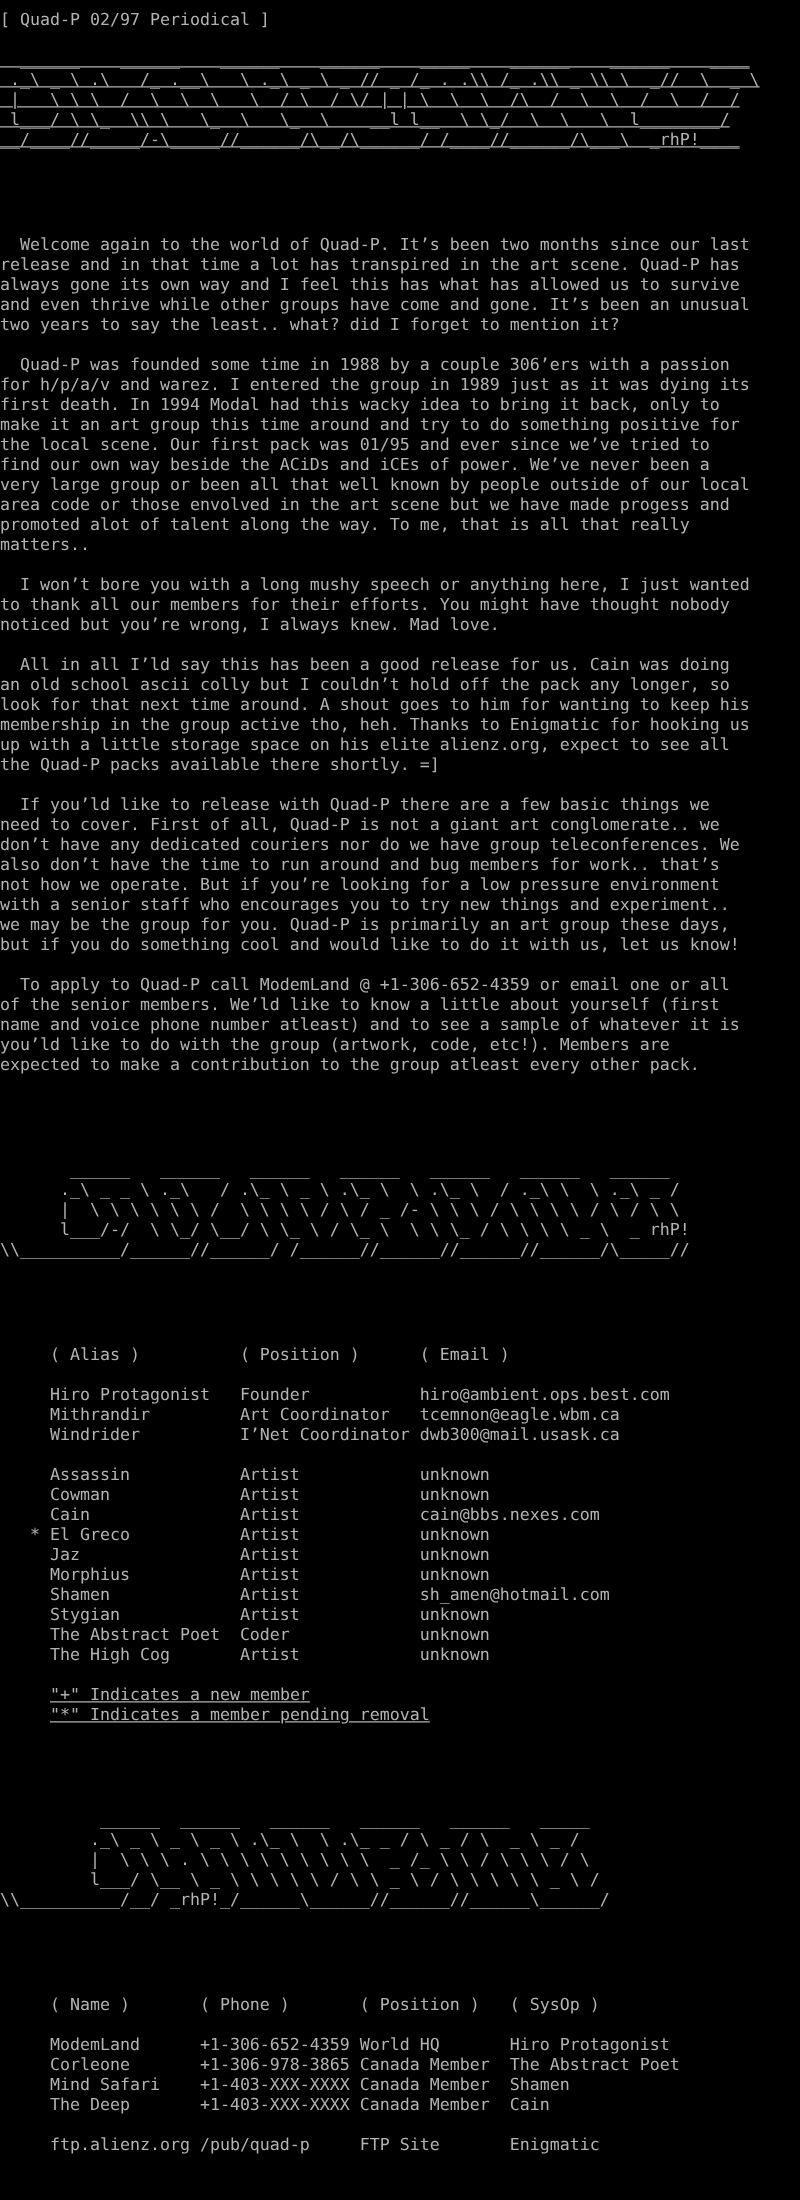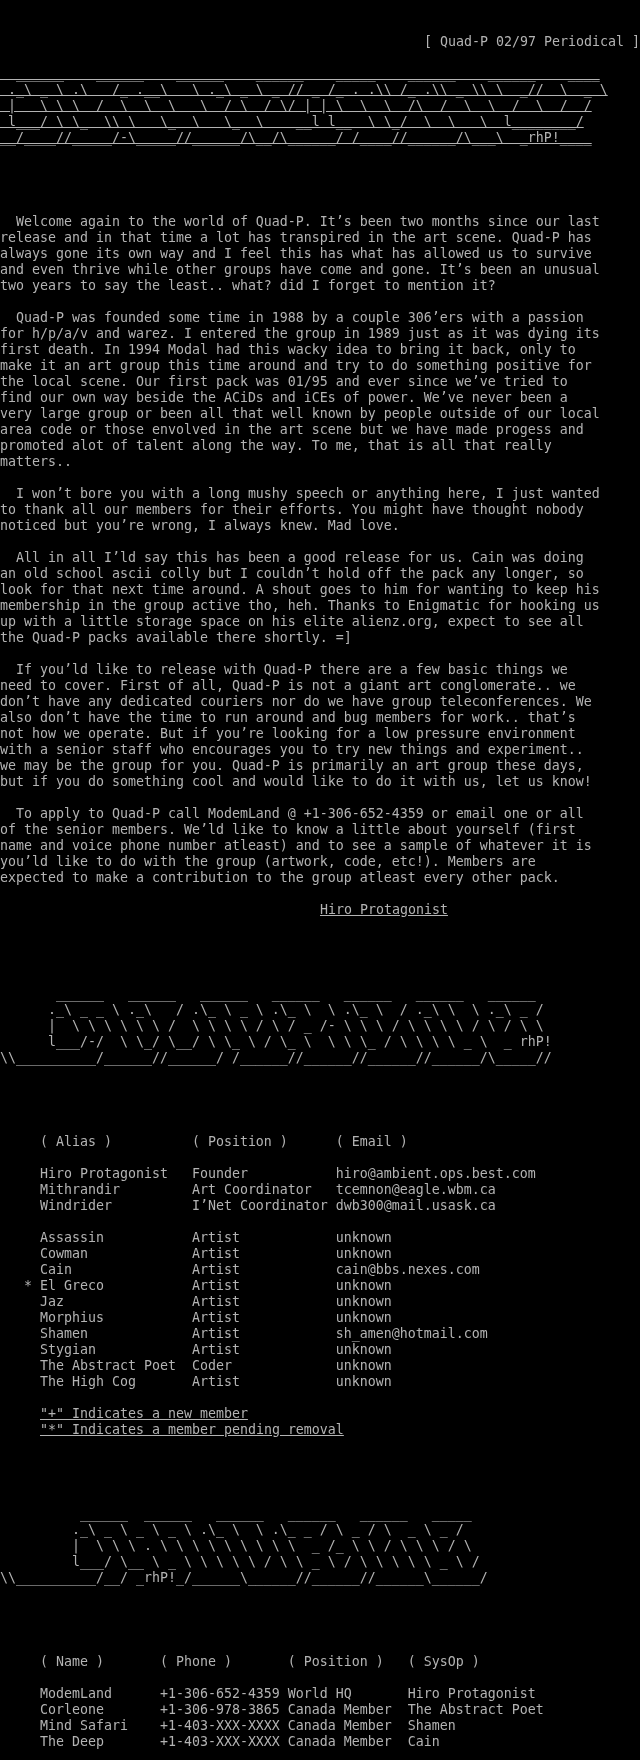--- a/index.html
+++ b/index.html
@@ -11,21 +11,21 @@
     font-family:"DejaVu Sans Mono","Liberation Mono",monospace;
     font-size:13.29px;
     line-height:16px;
     color:#b3b3b3;
   }
   pre#doc{
     margin:0;padding:9px 0 0 0;
     white-space:pre;
   }
   pre#doc > div{white-space:pre;}
-  .center{text-align:right;margin-top:25px;}
+  .center{text-align:left;}
   .mt1{text-decoration:underline;}
   .mt2{margin-top:52px;}
   .ind-notes{padding-left:40px;}
   .author{padding-left:320px;}     
 </style>
 </head>
 <body>
 
 <div id="screen">
   <pre id="doc"><div class="center">[ Quad-P 02/97 Periodical ]</div>
@@ -69,21 +69,20 @@
 not how we operate. But if you’re looking for a low pressure environment
 with a senior staff who encourages you to try new things and experiment..
 we may be the group for you. Quad-P is primarily an art group these days,
 but if you do something cool and would like to do it with us, let us know!
 
   To apply to Quad-P call ModemLand @ +1-306-652-4359 or email one or all
 of the senior members. We’ld like to know a little about yourself (first
 name and voice phone number atleast) and to see a sample of whatever it is
 you’ld like to do with the group (artwork, code, etc!). Members are
 expected to make a contribution to the group atleast every other pack.</div>
-<div class="mt1 author">Hiro Protagonist</div>
 <div class="mt2">       ______   ______   ______   ______   ______   ______   ______
       ._\ _ _ \ ._\   / .\_ \ _ \ .\_ \  \ .\_ \  / ._\ \  \ ._\ _ /
       |  \ \ \ \ \ \ /  \ \ \ \ / \ / _ /- \ \ \ / \ \ \ \ / \ / \ \
       l___/-/  \ \_/ \__/ \ \_ \ / \_ \  \ \ \_ / \ \ \ \ _ \  _ rhP!
 \\__________/______//______/ /______//______//______//______/\_____//</div>
 <div class="mt2">     ( Alias )          ( Position )      ( Email )
 
      Hiro Protagonist   Founder           hiro@ambient.ops.best.com
      Mithrandir         Art Coordinator   tcemnon@eagle.wbm.ca
      Windrider          I’Net Coordinator dwb300@mail.usask.ca

